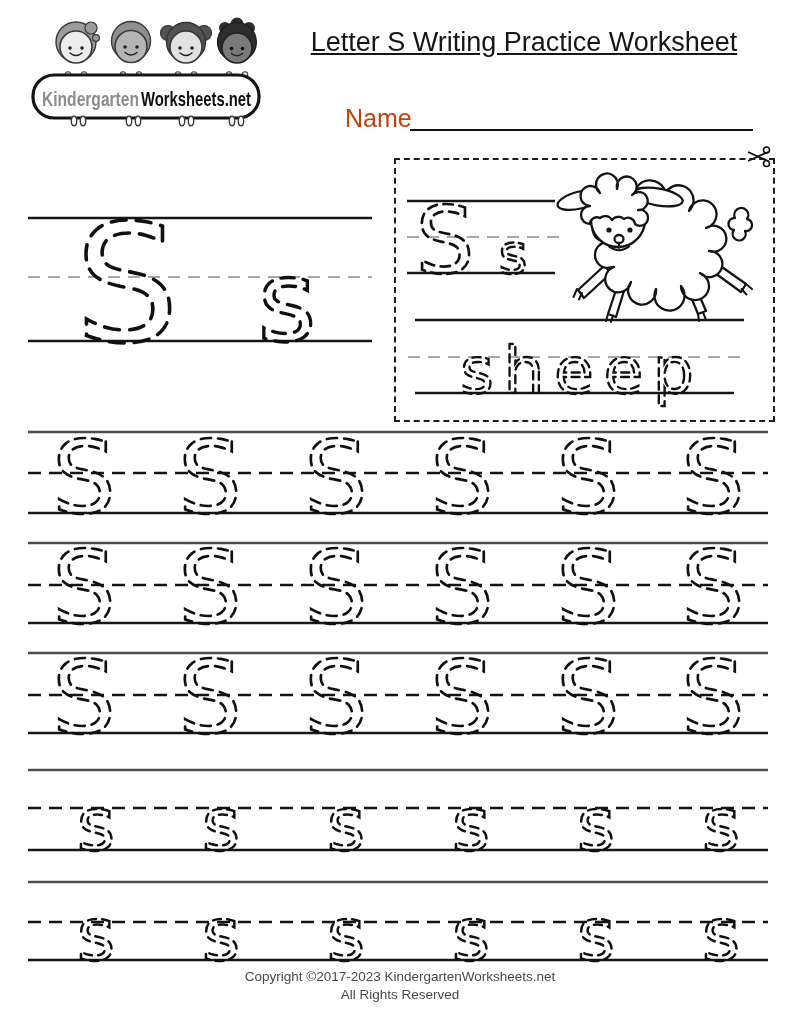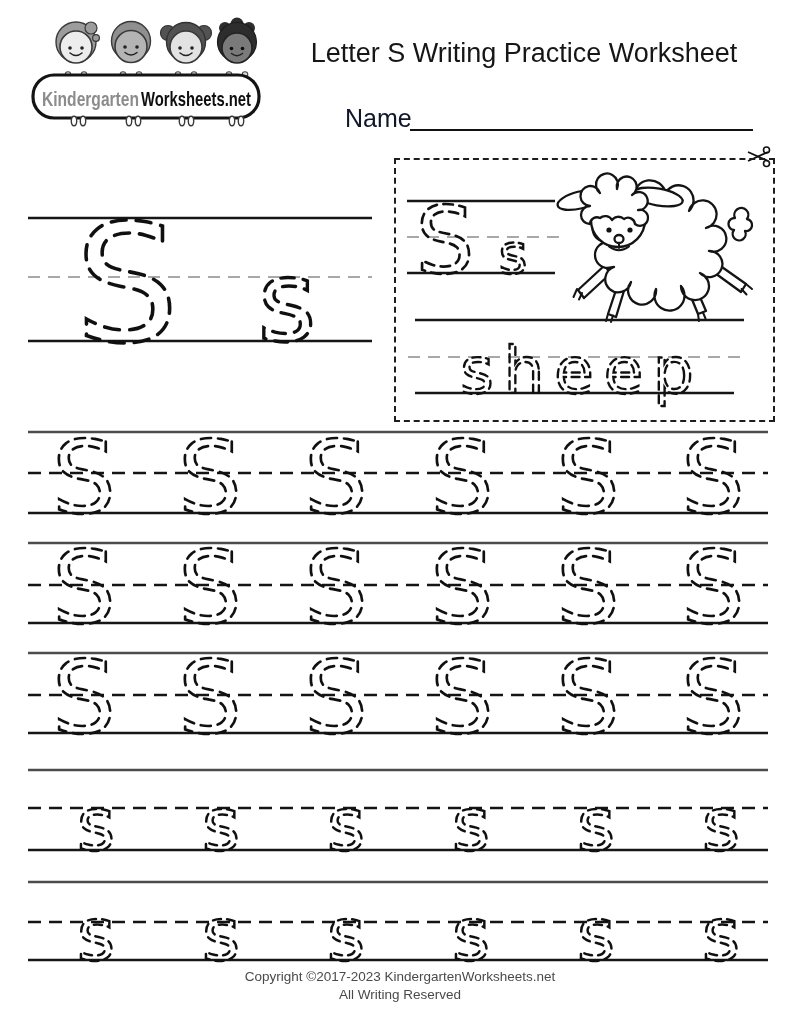--- a/index.html
+++ b/index.html
@@ -7,24 +7,24 @@
     position:relative;width:800px;height:1035px;background:#ffffff;
     font-family:"Liberation Sans",sans-serif;overflow:hidden;margin:0 auto;
   }
   .abs{position:absolute;}
   
   .logo-url{
     position:absolute;left:22px;top:117px;width:248px;text-align:center;
     font-size:15px;color:#868686;letter-spacing:.3px;
   }
   .title{
-    position:absolute;left:283px;top:38px;width:482px;text-align:center;
-    font-size:27px;color:#161616;
+    position:absolute;left:283px;top:27px;width:482px;text-align:center;
+    font-size:27px;color:#161616;text-decoration:underline;
   }
-  .name-label{position:absolute;left:345px;top:104px;font-size:25px;color:#0f172a;}
+  .name-label{position:absolute;left:345px;top:104px;font-size:25px;color:#c2410c;}
   .name-line{position:absolute;left:410px;top:106px;width:343px;height:23px;border-bottom:2.6px solid #121212;}
   
   .cutout{position:absolute;left:394px;top:158px;width:377px;height:260px;border:2px dashed #1d1d1d;}
   .cutout-svg{position:absolute;left:0;top:0;}
   .scissors{position:absolute;left:745px;top:146px;}
   
   .ln-top{stroke:#4c4c4c;stroke-width:2.6;}
   .ln-mid{stroke:#141414;stroke-width:2.3;stroke-dasharray:13 8;}
   .ln-base{stroke:#161616;stroke-width:2.3;}
   .ln-gray{stroke:#a8a8a8;stroke-width:2;stroke-dasharray:12 8;}
@@ -245,15 +245,15 @@
     <line class="ln-base" x1="8" y1="85" x2="748" y2="85"></line>
     <text class="tr trL" text-anchor="middle" x="76" y="85">s</text>
     <text class="tr trL" text-anchor="middle" x="201" y="85">s</text>
     <text class="tr trL" text-anchor="middle" x="326" y="85">s</text>
     <text class="tr trL" text-anchor="middle" x="451" y="85">s</text>
     <text class="tr trL" text-anchor="middle" x="576" y="85">s</text>
     <text class="tr trL" text-anchor="middle" x="701" y="85">s</text>
   </svg>
 
   <div class="footer-line" style="top:969px">Copyright ©2017-2023 KindergartenWorksheets.net</div>
-  <div class="footer-line" style="top:987px">All Writing Reserved</div>
+  <div class="footer-line" style="top:987px">All Rights Reserved</div>
 
 </div>
 
 </body></html>

